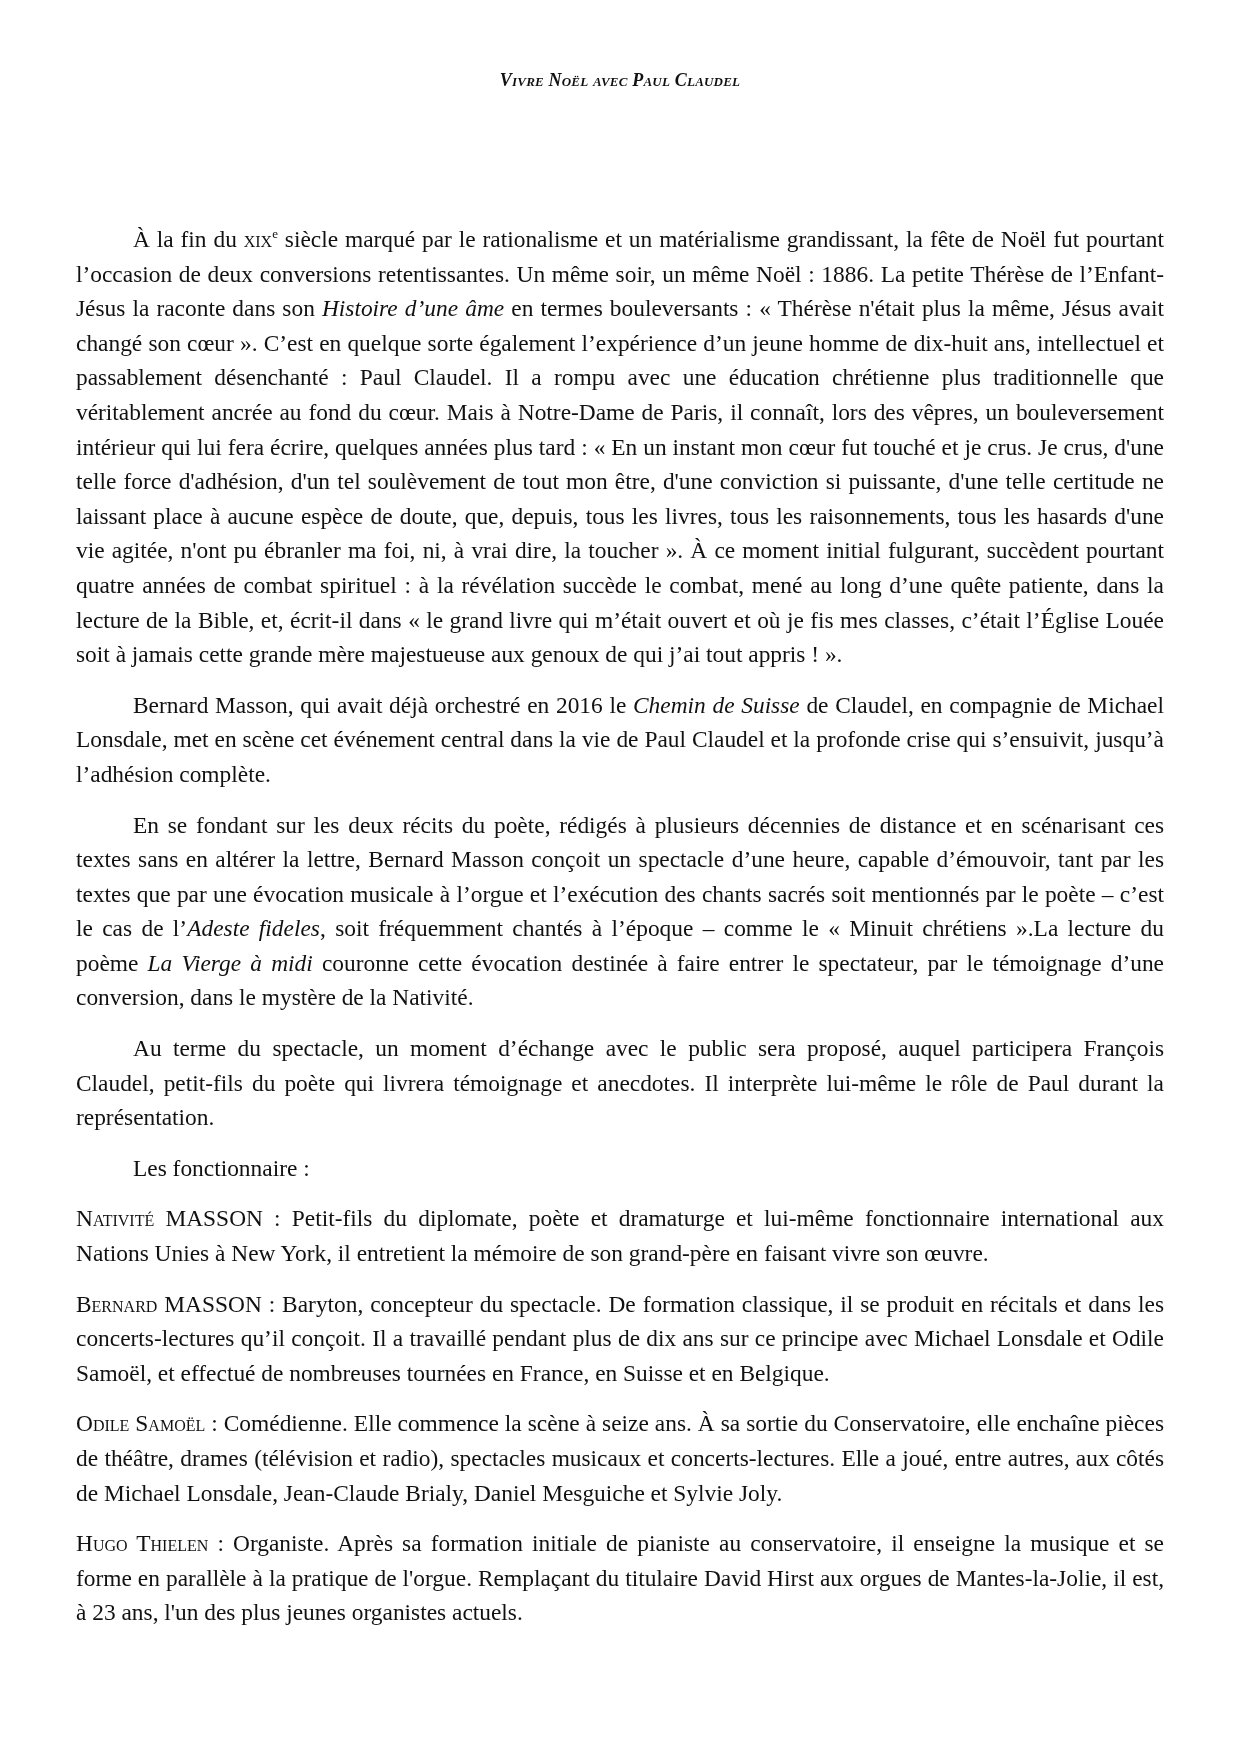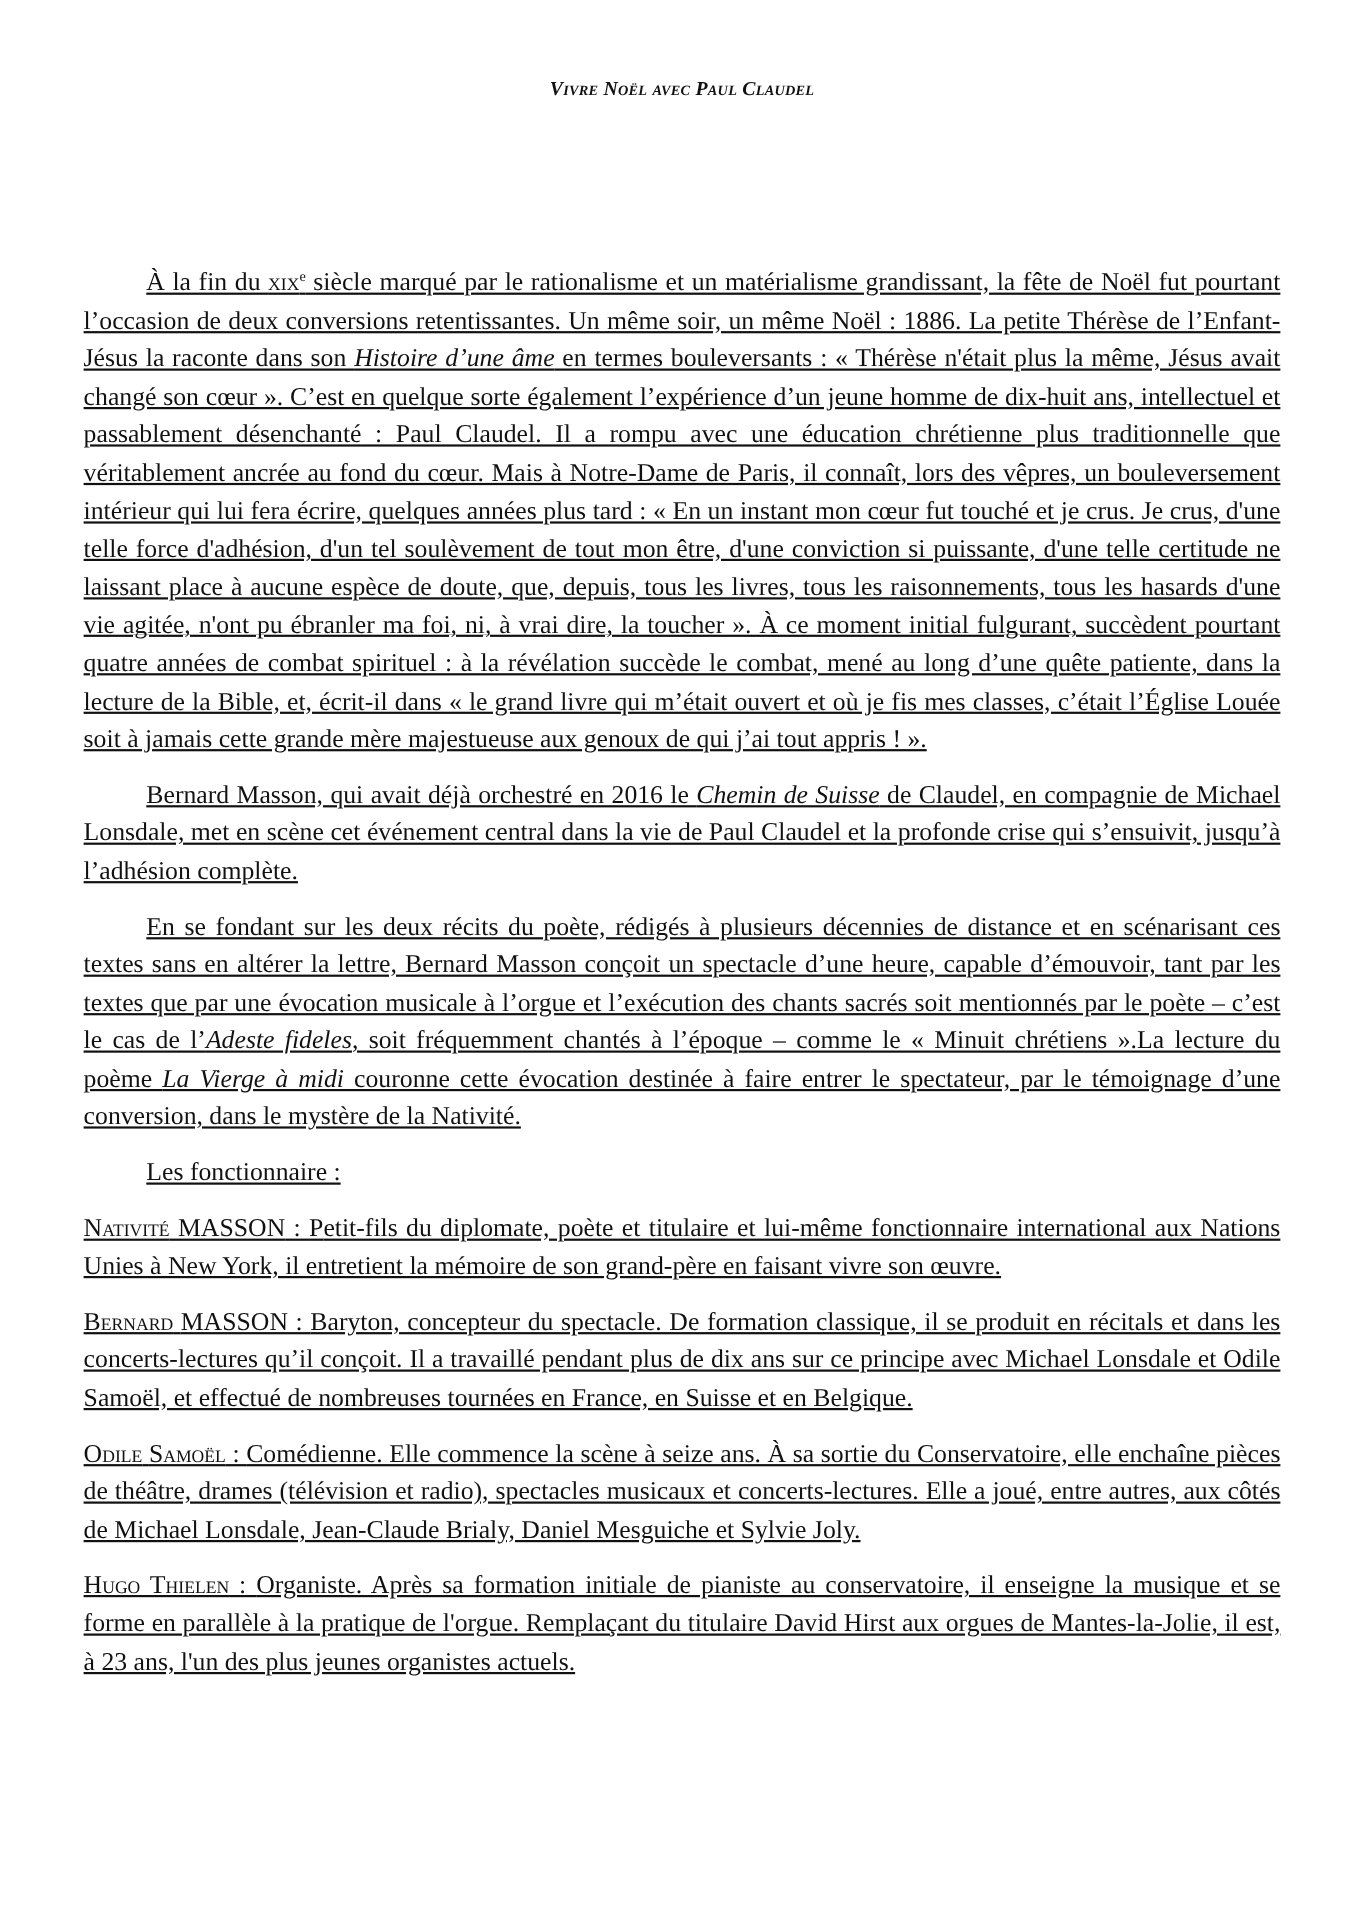--- a/index.html
+++ b/index.html
@@ -10,22 +10,22 @@
   }
   .page { position: absolute; left: 0; top: 0; width: 1240px; height: 1754px; }
   .title {
     position: absolute; left: 0; width: 1240px; text-align: center;
     font-style: italic; font-weight: bold; font-variant: small-caps;
     font-size: 18px; letter-spacing: 0.2px; color: #111;
   }
   .title.t1 { top: 70px; }
   .title.t2 { top: 122px; }
   .body {
-    position: absolute; left: 76px; width: 1088px; top: 240px;
-    font-size: 23.4px; line-height: 34.6px; text-align: justify; text-decoration: underline;
+    position: absolute; left: 76px; width: 1088px; top: 222px;
+    font-size: 23.4px; line-height: 34.6px; text-align: justify;
   }
   .body p { margin: 0 0 16px 0; }
   .body p.indent { text-indent: 57px; }
   .body p.noindent { text-indent: 0; }
   .sc { font-variant: small-caps; }
   em { font-style: italic; }
   sup { font-size: 13px; line-height: 0; vertical-align: 9px; }
 </style>
 </head>
 <body>
@@ -35,24 +35,25 @@
   <div class="title t1">Vivre Noël avec Paul Claudel</div>
 
   <div class="body">
 
     <p class="indent"><span>À la fin du </span><span class="sc">xix</span><sup>e</sup><span> siècle marqué par le rationalisme et un matérialisme grandissant, la fête de Noël fut pourtant l’occasion de deux conversions retentissantes. Un même soir, un même Noël : 1886. La petite Thérèse de l’Enfant-Jésus la raconte dans son </span><em>Histoire d’une âme</em><span> en termes bouleversants : « Thérèse n'était plus la même, Jésus avait changé son cœur ». C’est en quelque sorte également l’expérience d’un jeune homme de dix-huit ans, intellectuel et passablement désenchanté : Paul Claudel. Il a rompu avec une éducation chrétienne plus traditionnelle que véritablement ancrée au fond du cœur. Mais à Notre-Dame de Paris, il connaît, lors des vêpres, un bouleversement intérieur qui lui fera écrire, quelques années plus tard : « En un instant mon cœur fut touché et je crus. Je crus, d'une telle force d'adhésion, d'un tel soulèvement de tout mon être, d'une conviction si puissante, d'une telle certitude ne laissant place à aucune espèce de doute, que, depuis, tous les livres, tous les raisonnements, tous les hasards d'une vie agitée, n'ont pu ébranler ma foi, ni, à vrai dire, la toucher ». À ce moment initial fulgurant, succèdent pourtant quatre années de combat spirituel : à la révélation succède le combat, mené au long d’une quête patiente, dans la lecture de la Bible, et, écrit-il dans « le grand livre qui m’était ouvert et où je fis mes classes, c’était l’Église Louée soit à jamais cette grande mère majestueuse aux genoux de qui j’ai tout appris ! ».</span></p>
 
     <p class="indent"><span>Bernard Masson, qui avait déjà orchestré en 2016 le </span><em>Chemin de Suisse</em><span> de Claudel, en compagnie de Michael Lonsdale, met en scène cet événement central dans la vie de Paul Claudel et la profonde crise qui s’ensuivit, jusqu’à l’adhésion complète.</span></p>
 
     <p class="indent"><span>En se fondant sur les deux récits du poète, rédigés à plusieurs décennies de distance et en scénarisant ces textes sans en altérer la lettre, Bernard Masson conçoit un spectacle d’une heure, capable d’émouvoir, tant par les textes que par une évocation musicale à l’orgue et l’exécution des chants sacrés soit mentionnés par le poète – c’est le cas de l’</span><em>Adeste fideles</em><span>, soit fréquemment chantés à l’époque – comme le « Minuit chrétiens ».La lecture du poème </span><em>La Vierge à midi</em><span> couronne cette évocation destinée à faire entrer le spectateur, par le témoignage d’une conversion, dans le mystère de la Nativité.</span></p>
 
+    <p class="indent">Au terme du spectacle, un moment d’échange avec le public sera proposé, auquel participera François Claudel, petit-fils du poète qui livrera témoignage et anecdotes. Il interprète lui-même le rôle de Paul durant la représentation.</p>
 
     <p class="indent">Les fonctionnaire :</p>
 
-    <p class="noindent"><span class="sc">Nativité</span> <span>MASSON</span><span> : </span><span class="sc">P</span><span>etit-fils du diplomate, poète et titulaire et lui-même fonctionnaire international aux Nations Unies à New York, il entretient la mémoire de son grand-père en faisant vivre son œuvre.</span></p>
+    <p class="noindent"><span class="sc">Nativité</span> <span>MASSON</span><span> : </span><span class="sc">P</span><span>etit-fils du diplomate, poète et dramaturge et lui-même fonctionnaire international aux Nations Unies à New York, il entretient la mémoire de son grand-père en faisant vivre son œuvre.</span></p>
 
     <p class="noindent"><span class="sc">Bernard</span> <span>MASSON</span><span> : </span><span>Baryton, concepteur du spectacle. De formation classique, il se produit en récitals et dans les concerts-lectures qu’il conçoit. Il a travaillé pendant plus de dix ans sur ce principe avec Michael Lonsdale et Odile Samoël, et effectué de nombreuses tournées en France, en Suisse et en Belgique.</span></p>
 
     <p class="noindent"><span class="sc">Odile</span> <span class="sc">Samoël</span><span> : </span><span>Comédienne. Elle commence la scène à seize ans. À sa sortie du Conservatoire, elle enchaîne pièces de théâtre, drames (télévision et radio), spectacles musicaux et concerts-lectures. Elle a joué, entre autres, aux côtés de Michael Lonsdale, Jean-Claude Brialy, Daniel Mesguiche et Sylvie Joly.</span></p>
 
     <p class="noindent"><span class="sc">Hugo Thielen</span><span> : </span><span>Organiste. Après sa formation initiale de pianiste au conservatoire, il enseigne la musique et se forme en parallèle à la pratique de l'orgue. Remplaçant du titulaire David Hirst aux orgues de Mantes-la-Jolie, il est, à 23 ans, l'un des plus jeunes organistes actuels.</span></p>
 
   </div>
 </div>
 

